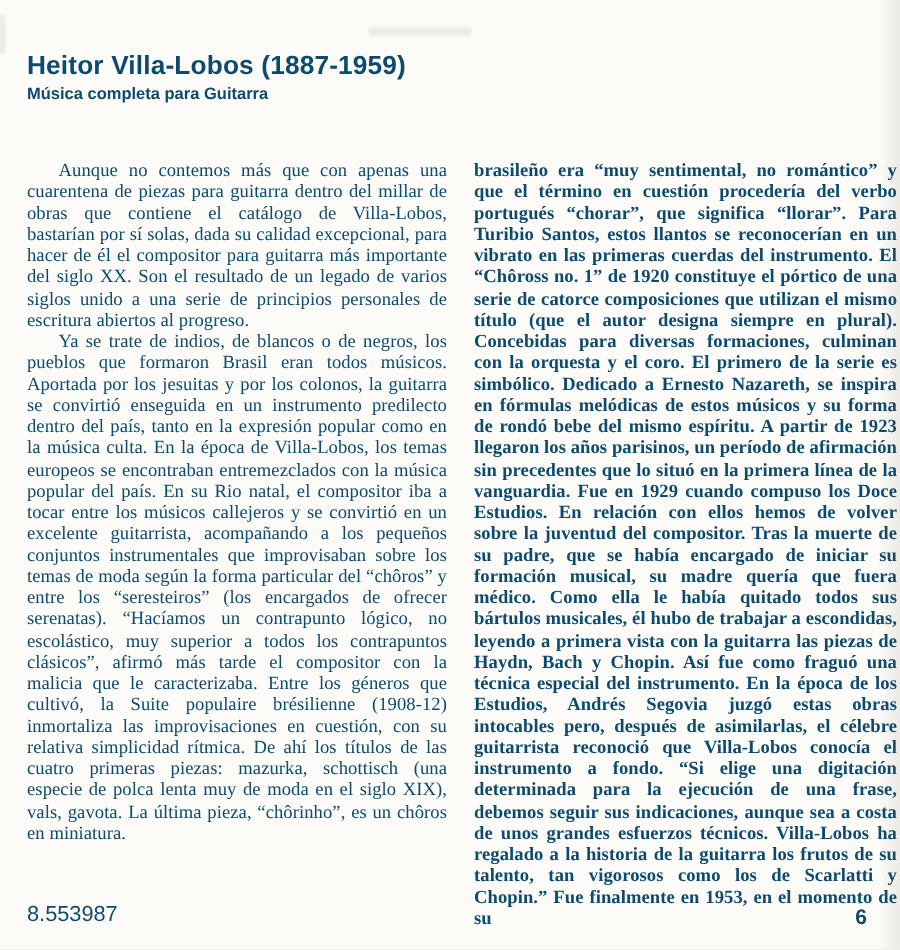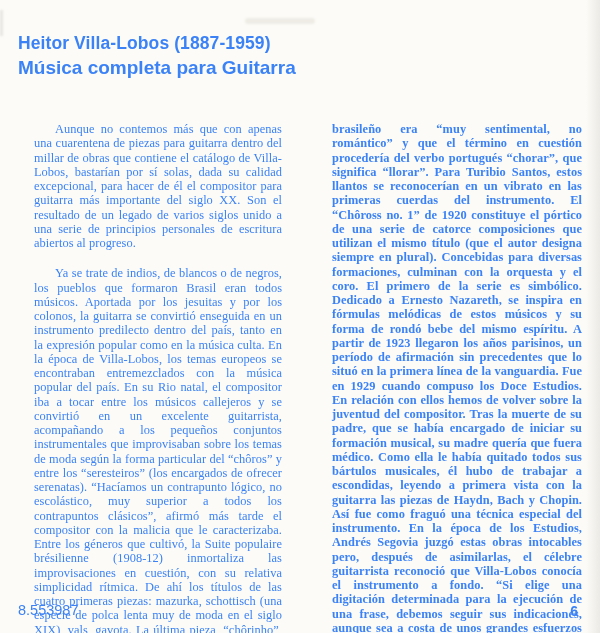--- a/index.html
+++ b/index.html
@@ -7,21 +7,21 @@
     padding: 0;
     background: #e8e6e0;
     font-family: "Liberation Serif", serif;
   }
   .page {
     position: relative;
     width: 600px;
     height: 633px;
     background: #fcfbf7;
     overflow: hidden;
-    color: #3b82f6;
+    color: #0c4a6e;
   }
   
   .scan-edge-right {
     position: absolute;
     top: 0; right: 0;
     width: 14px; height: 633px;
     background: linear-gradient(to right, rgba(0,0,0,0), rgba(90,85,75,0.10));
     pointer-events: none;
   }
   .scan-smudge-top {
@@ -50,38 +50,38 @@
     font-family: "Liberation Sans", sans-serif;
     font-weight: bold;
     line-height: 1.18;
   }
   .composer-title {
     font-size: 17.5px;
     margin: 0 0 3px 0;
     letter-spacing: 0.1px;
   }
   .album-title {
-    font-size: 19px;
+    font-size: 11px;
     margin: 0 0 4px 0;
   }
   .works-line {
     font-size: 13.5px;
     margin: 0;
   }
 
   .column {
     position: absolute;
     top: 106px;
     text-align: justify;
     font-size: 12.4px;
     line-height: 14.25px;
     letter-spacing: 0.05px;
   }
   .column p {
-    margin: 16px;
+    margin: 0;
     text-indent: 1.7em;
   }
   .column p.no-indent {
     text-indent: 0;
   }
   .column-left {
     left: 18px;
     width: 280px;
   }
   .column-right {

